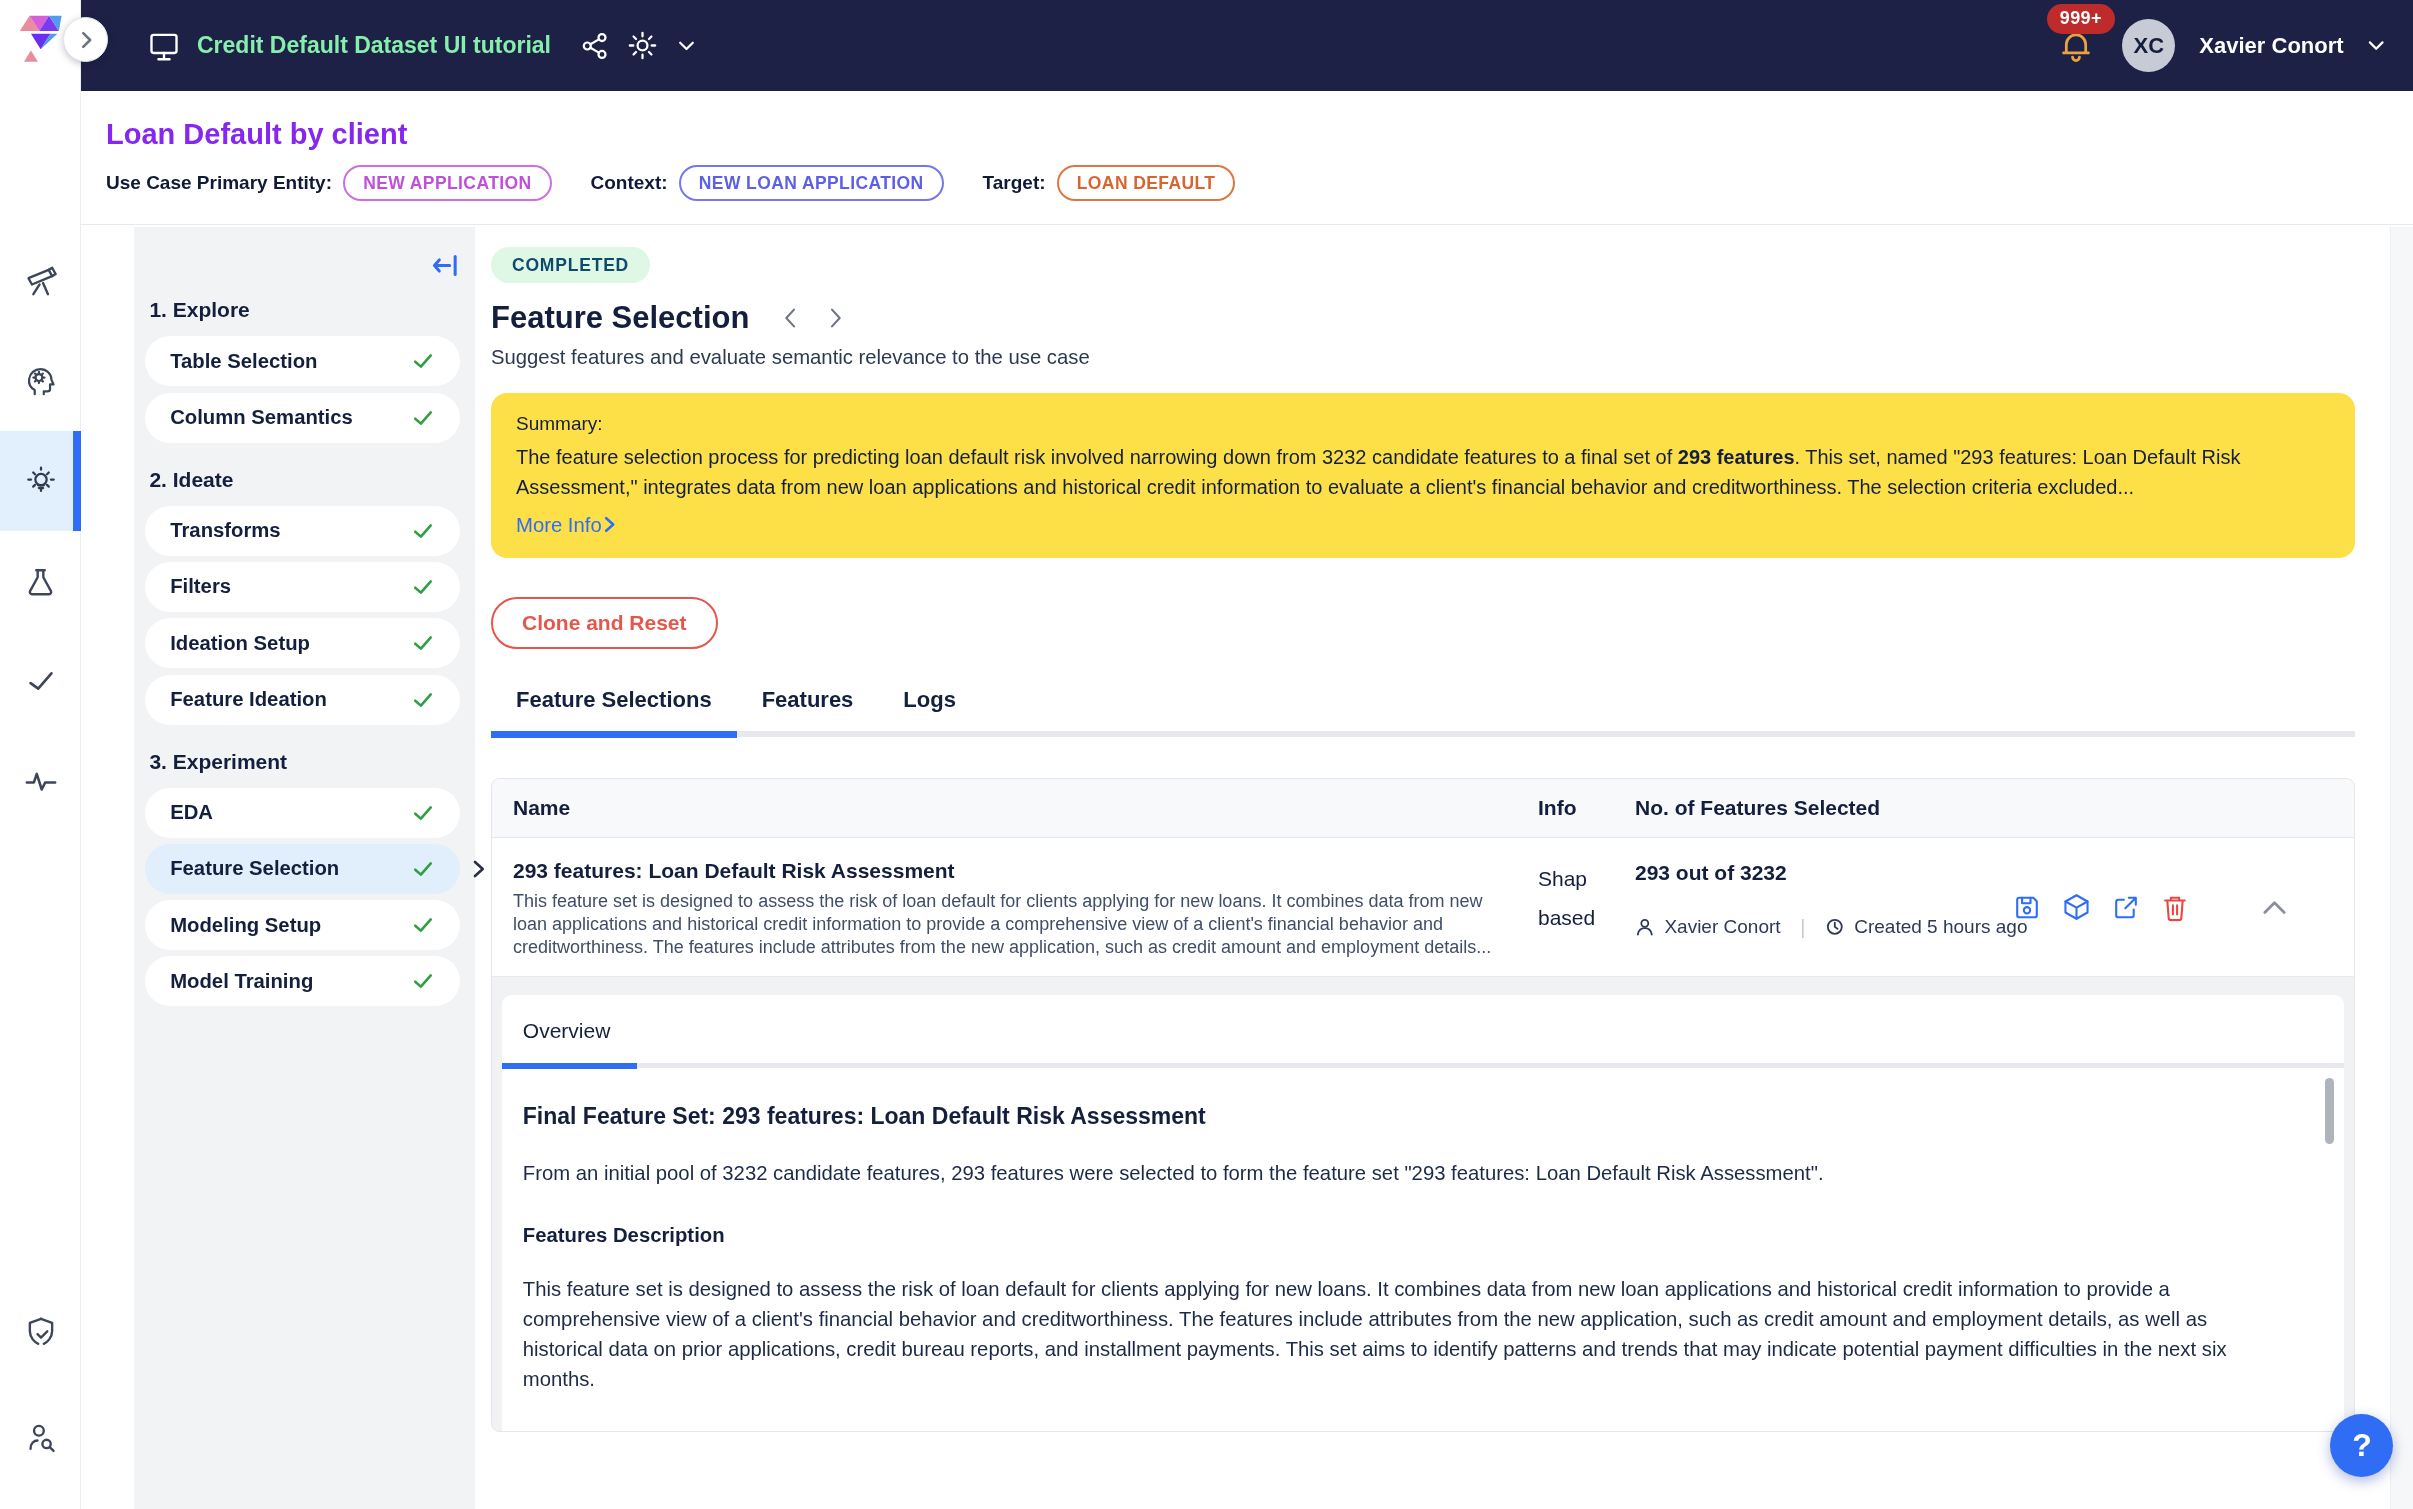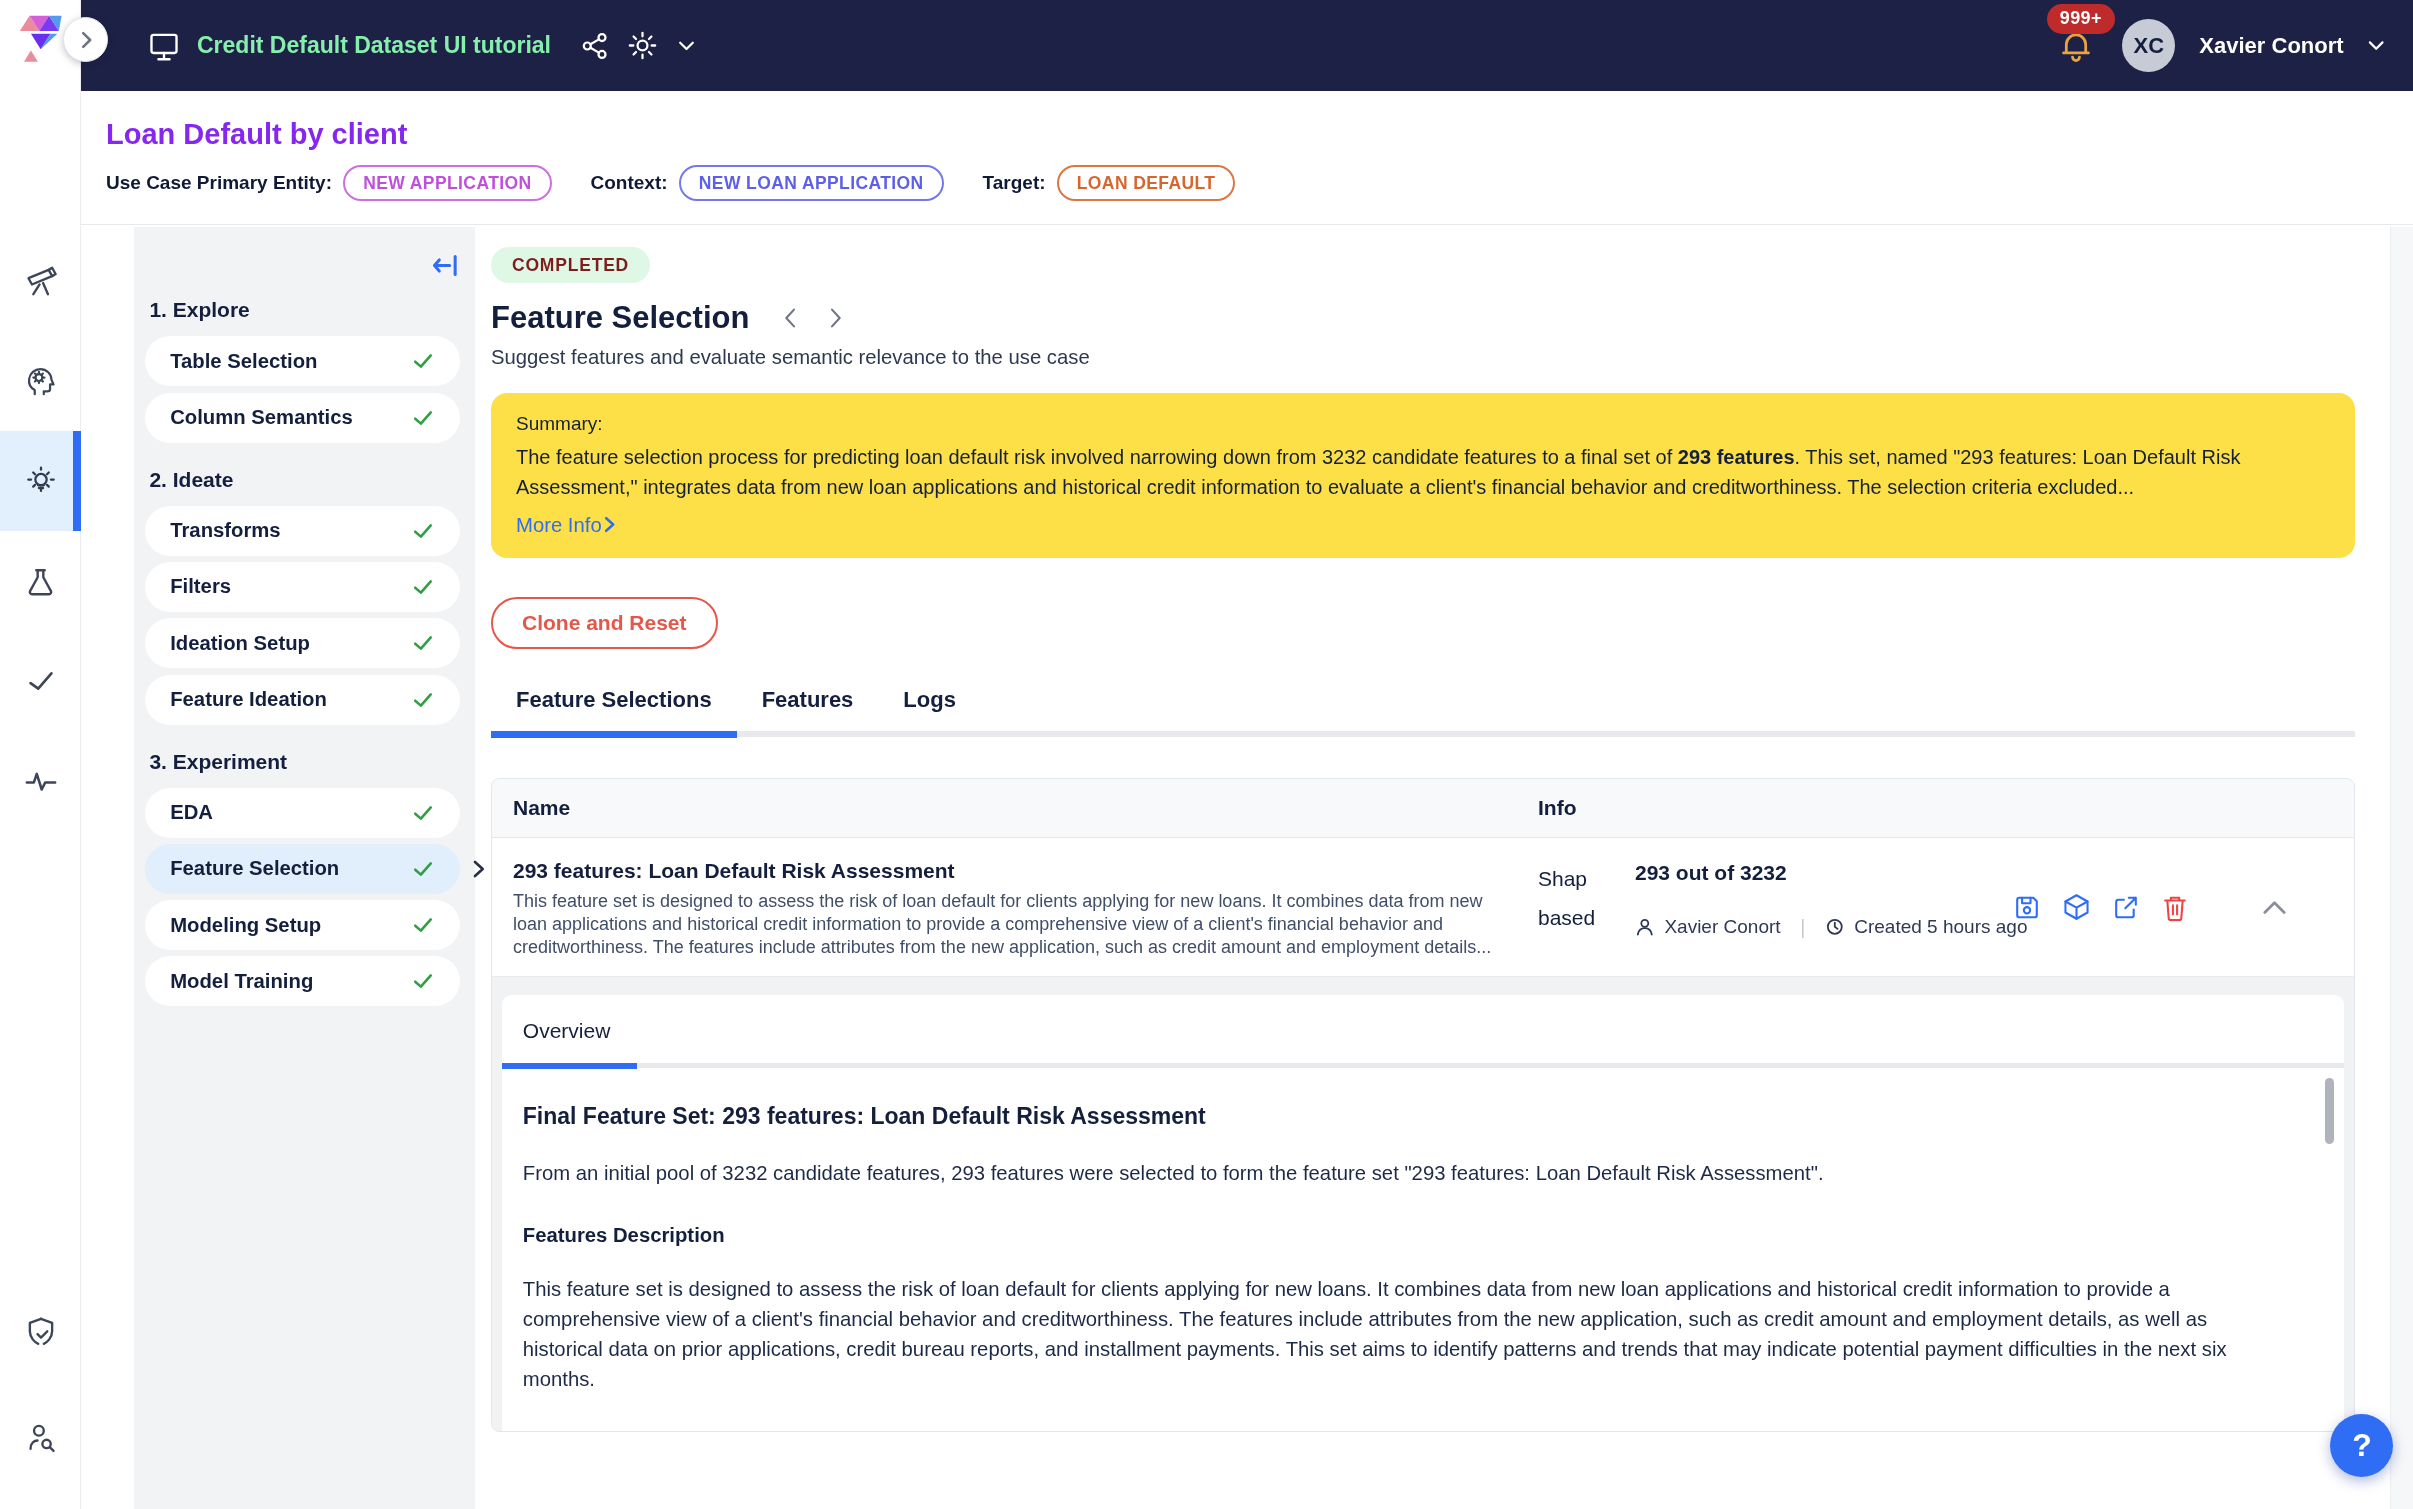--- a/index.html
+++ b/index.html
@@ -51,21 +51,21 @@
   .sb-inner { padding:71px 15.4px 0 11.2px; }
   .sb-section-title { font-size:21px; font-weight:bold; color:#141f3e; margin:25px 0 14px 4.2px; }
   .sb-section:first-child .sb-section-title { margin-top:0; }
   .sb-item { height:50px; border-radius:25px; background:#fff; display:flex; align-items:center; padding:0 25px; margin-bottom:6.3px; font-size:20.3px; font-weight:600; color:#141f3e; position:relative; cursor:pointer; }
   .sb-item .check { margin-left:auto; }
   .sb-item.active { background:#e1eefb; }
   .next-arrow { position:absolute; right:-29px; top:13.3px; color:#283046; }
 
   
   .work { position:absolute; left:410px; top:0; width:1864px; }
-  .badge-completed { display:inline-block; background:#dff7e5; color:#7f1d1d; font-size:17.5px; font-weight:bold; letter-spacing:0.8px; padding:7.7px 21px; border-radius:18px; margin-top:21px; }
+  .badge-completed { display:inline-block; background:#dff7e5; color:#0c4a6e; font-size:17.5px; font-weight:bold; letter-spacing:0.8px; padding:7.7px 21px; border-radius:18px; margin-top:21px; }
   .fs-title-row { display:flex; align-items:center; gap:31px; margin-top:17px; }
   .fs-title { font-size:31px; font-weight:bold; color:#141f3e; }
   .fs-nav { display:flex; gap:24px; color:#6f7683; }
   .fs-nav span { cursor:pointer; }
   .fs-subtitle { margin-top:9.8px; font-size:20.3px; color:#2c3950; }
 
   .summary-box { margin-top:24px; background:#fde047; border-radius:16px; padding:19.6px 25px 21px; }
   .summary-label { font-size:19px; color:#15203f; }
   .summary-text { margin-top:7px; font-size:20px; line-height:30px; color:#15203f; }
   .summary-text b { font-weight:bold; }
@@ -423,20 +423,21 @@
     <div class="tabs">
       <span class="tab active">Feature Selections</span>
       <span class="tab">Features</span>
       <span class="tab">Logs</span>
     </div>
 
     <div class="table-card">
       <div class="t-head">
         <span class="cell-name">Name</span>
         <span class="cell-mode">Info</span>
+        <span class="cell-feat">No. of Features Selected</span>
       </div>
 
       <div class="t-row">
         <div class="cell-name">
           <div class="row-title">293 features: Loan Default Risk Assessment</div>
           <div class="row-desc">This feature set is designed to assess the risk of loan default for clients applying for new loans. It combines data from new loan applications and historical credit information to provide a comprehensive view of a client's financial behavior and creditworthiness. The features include attributes from the new application, such as credit amount and employment details...</div>
         </div>
         <div class="cell-mode">
           <div class="mode-val">Shap based</div>
         </div>

